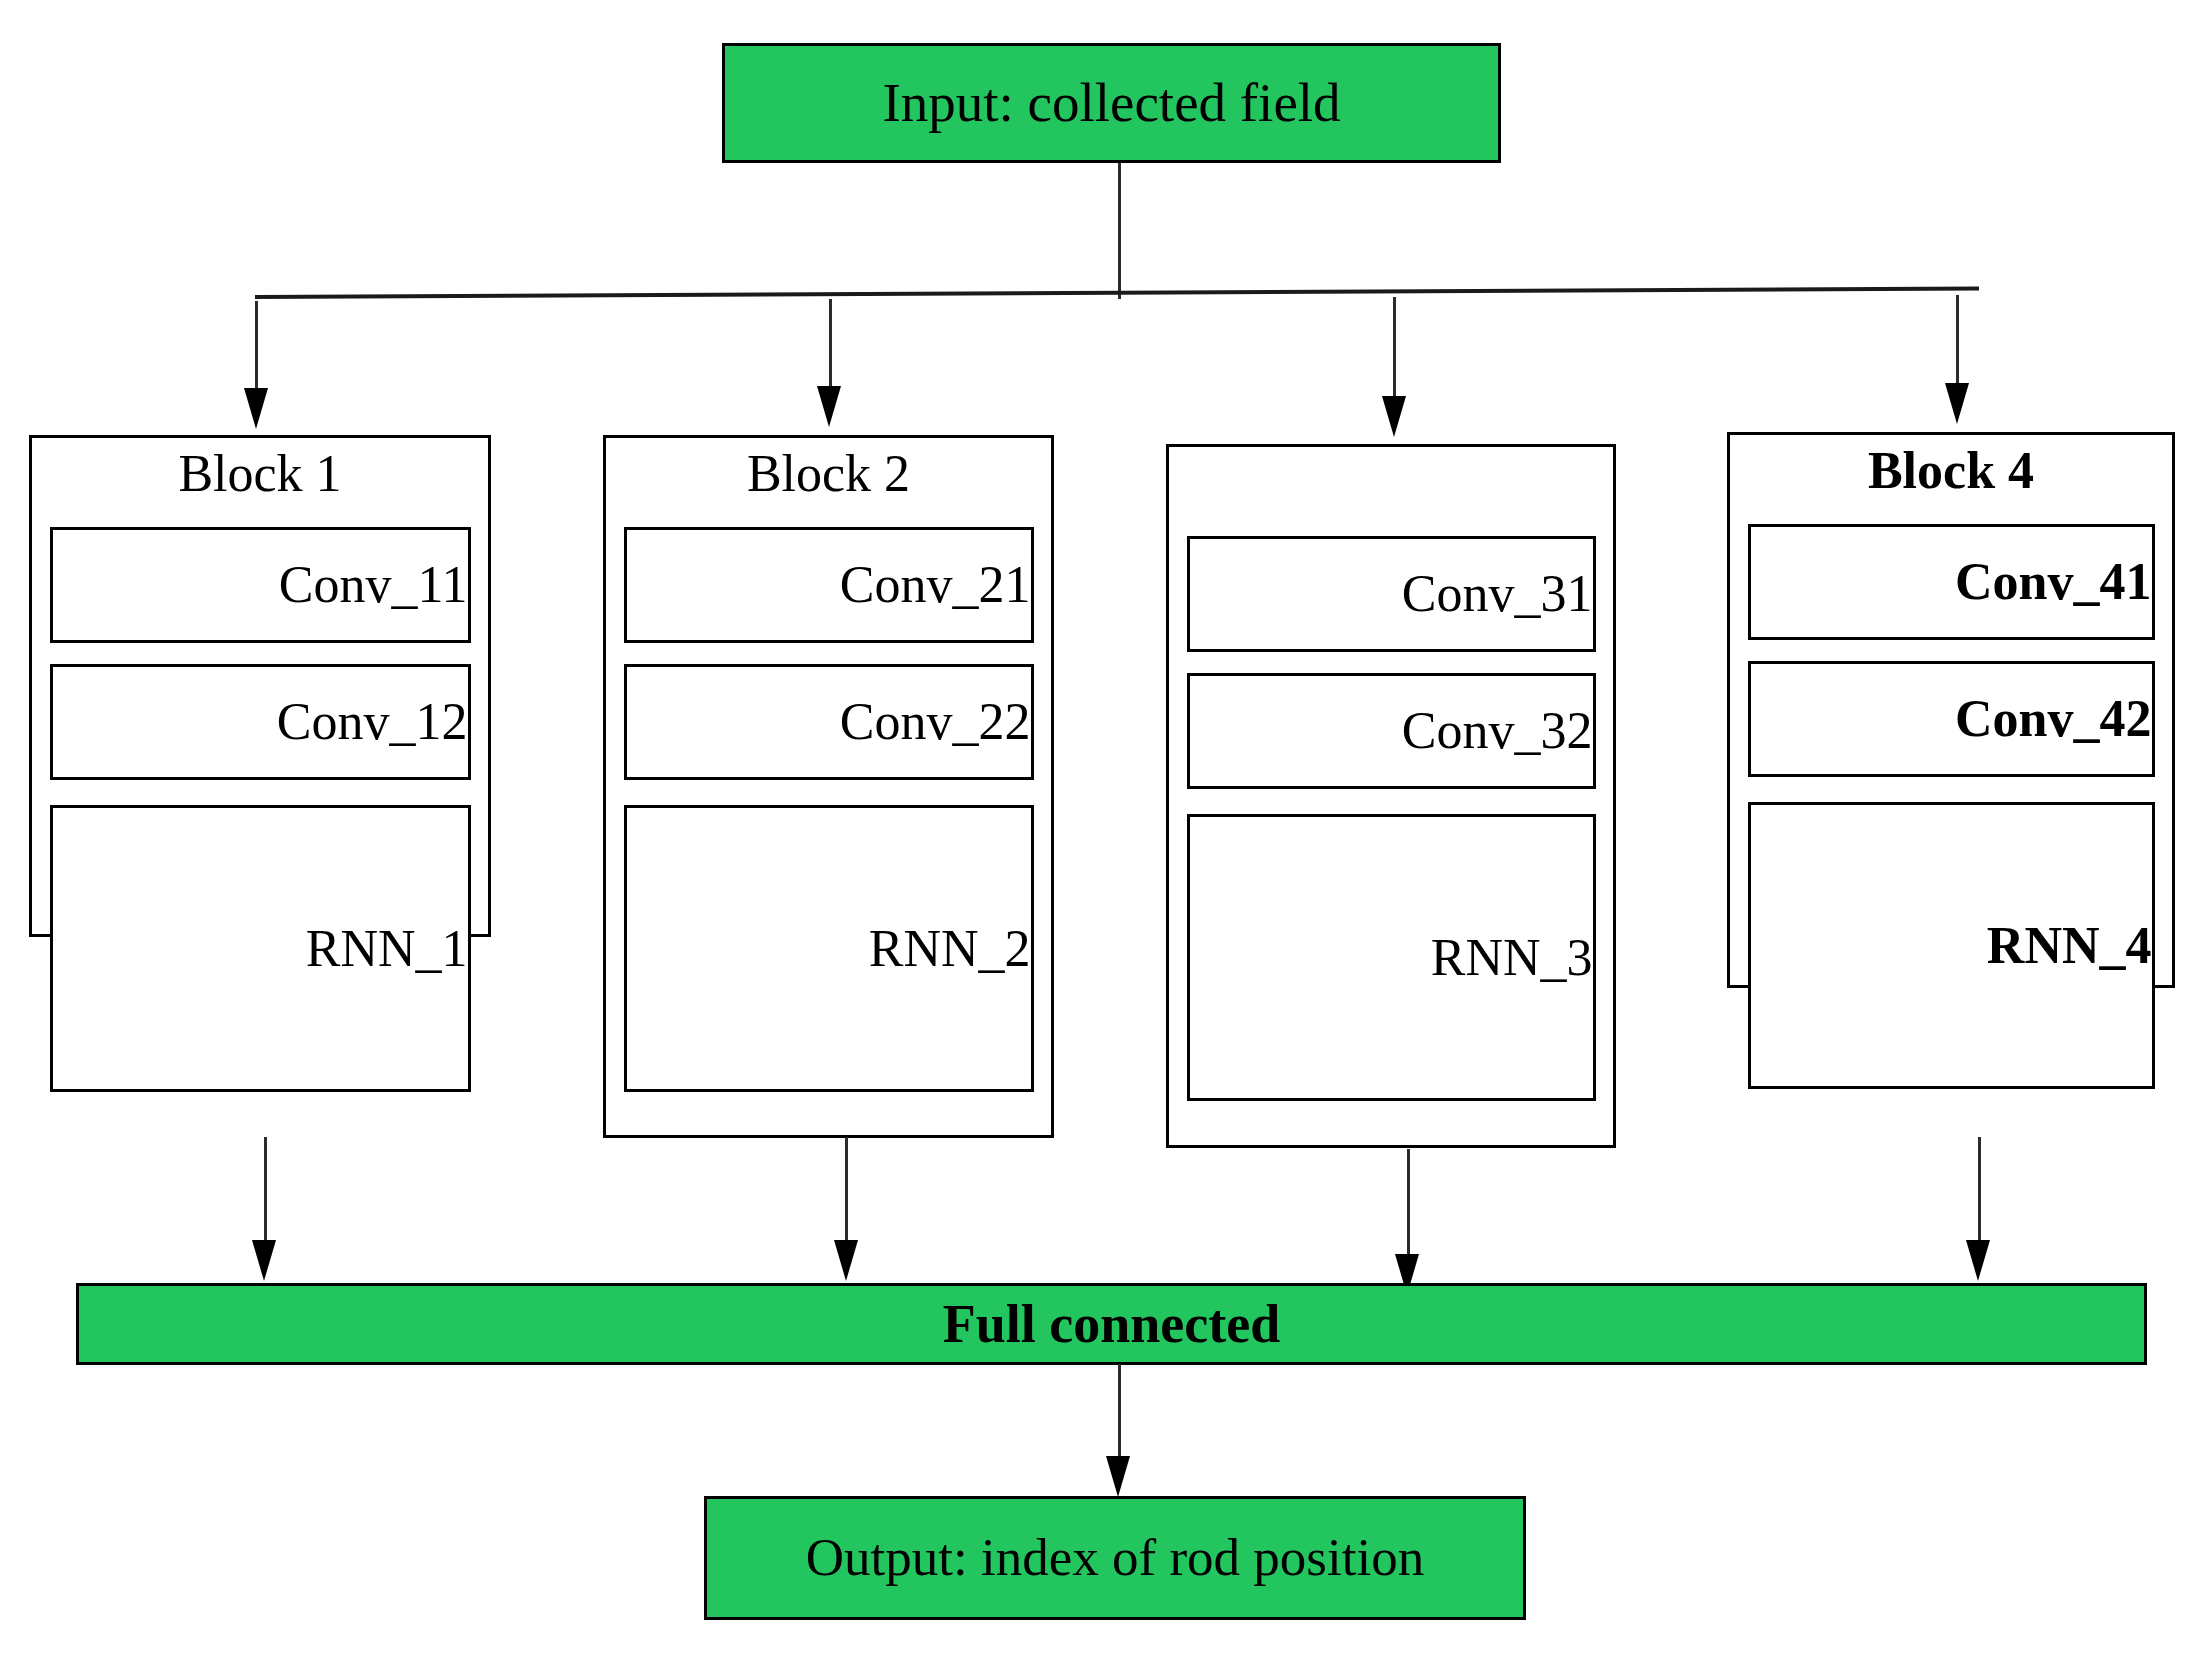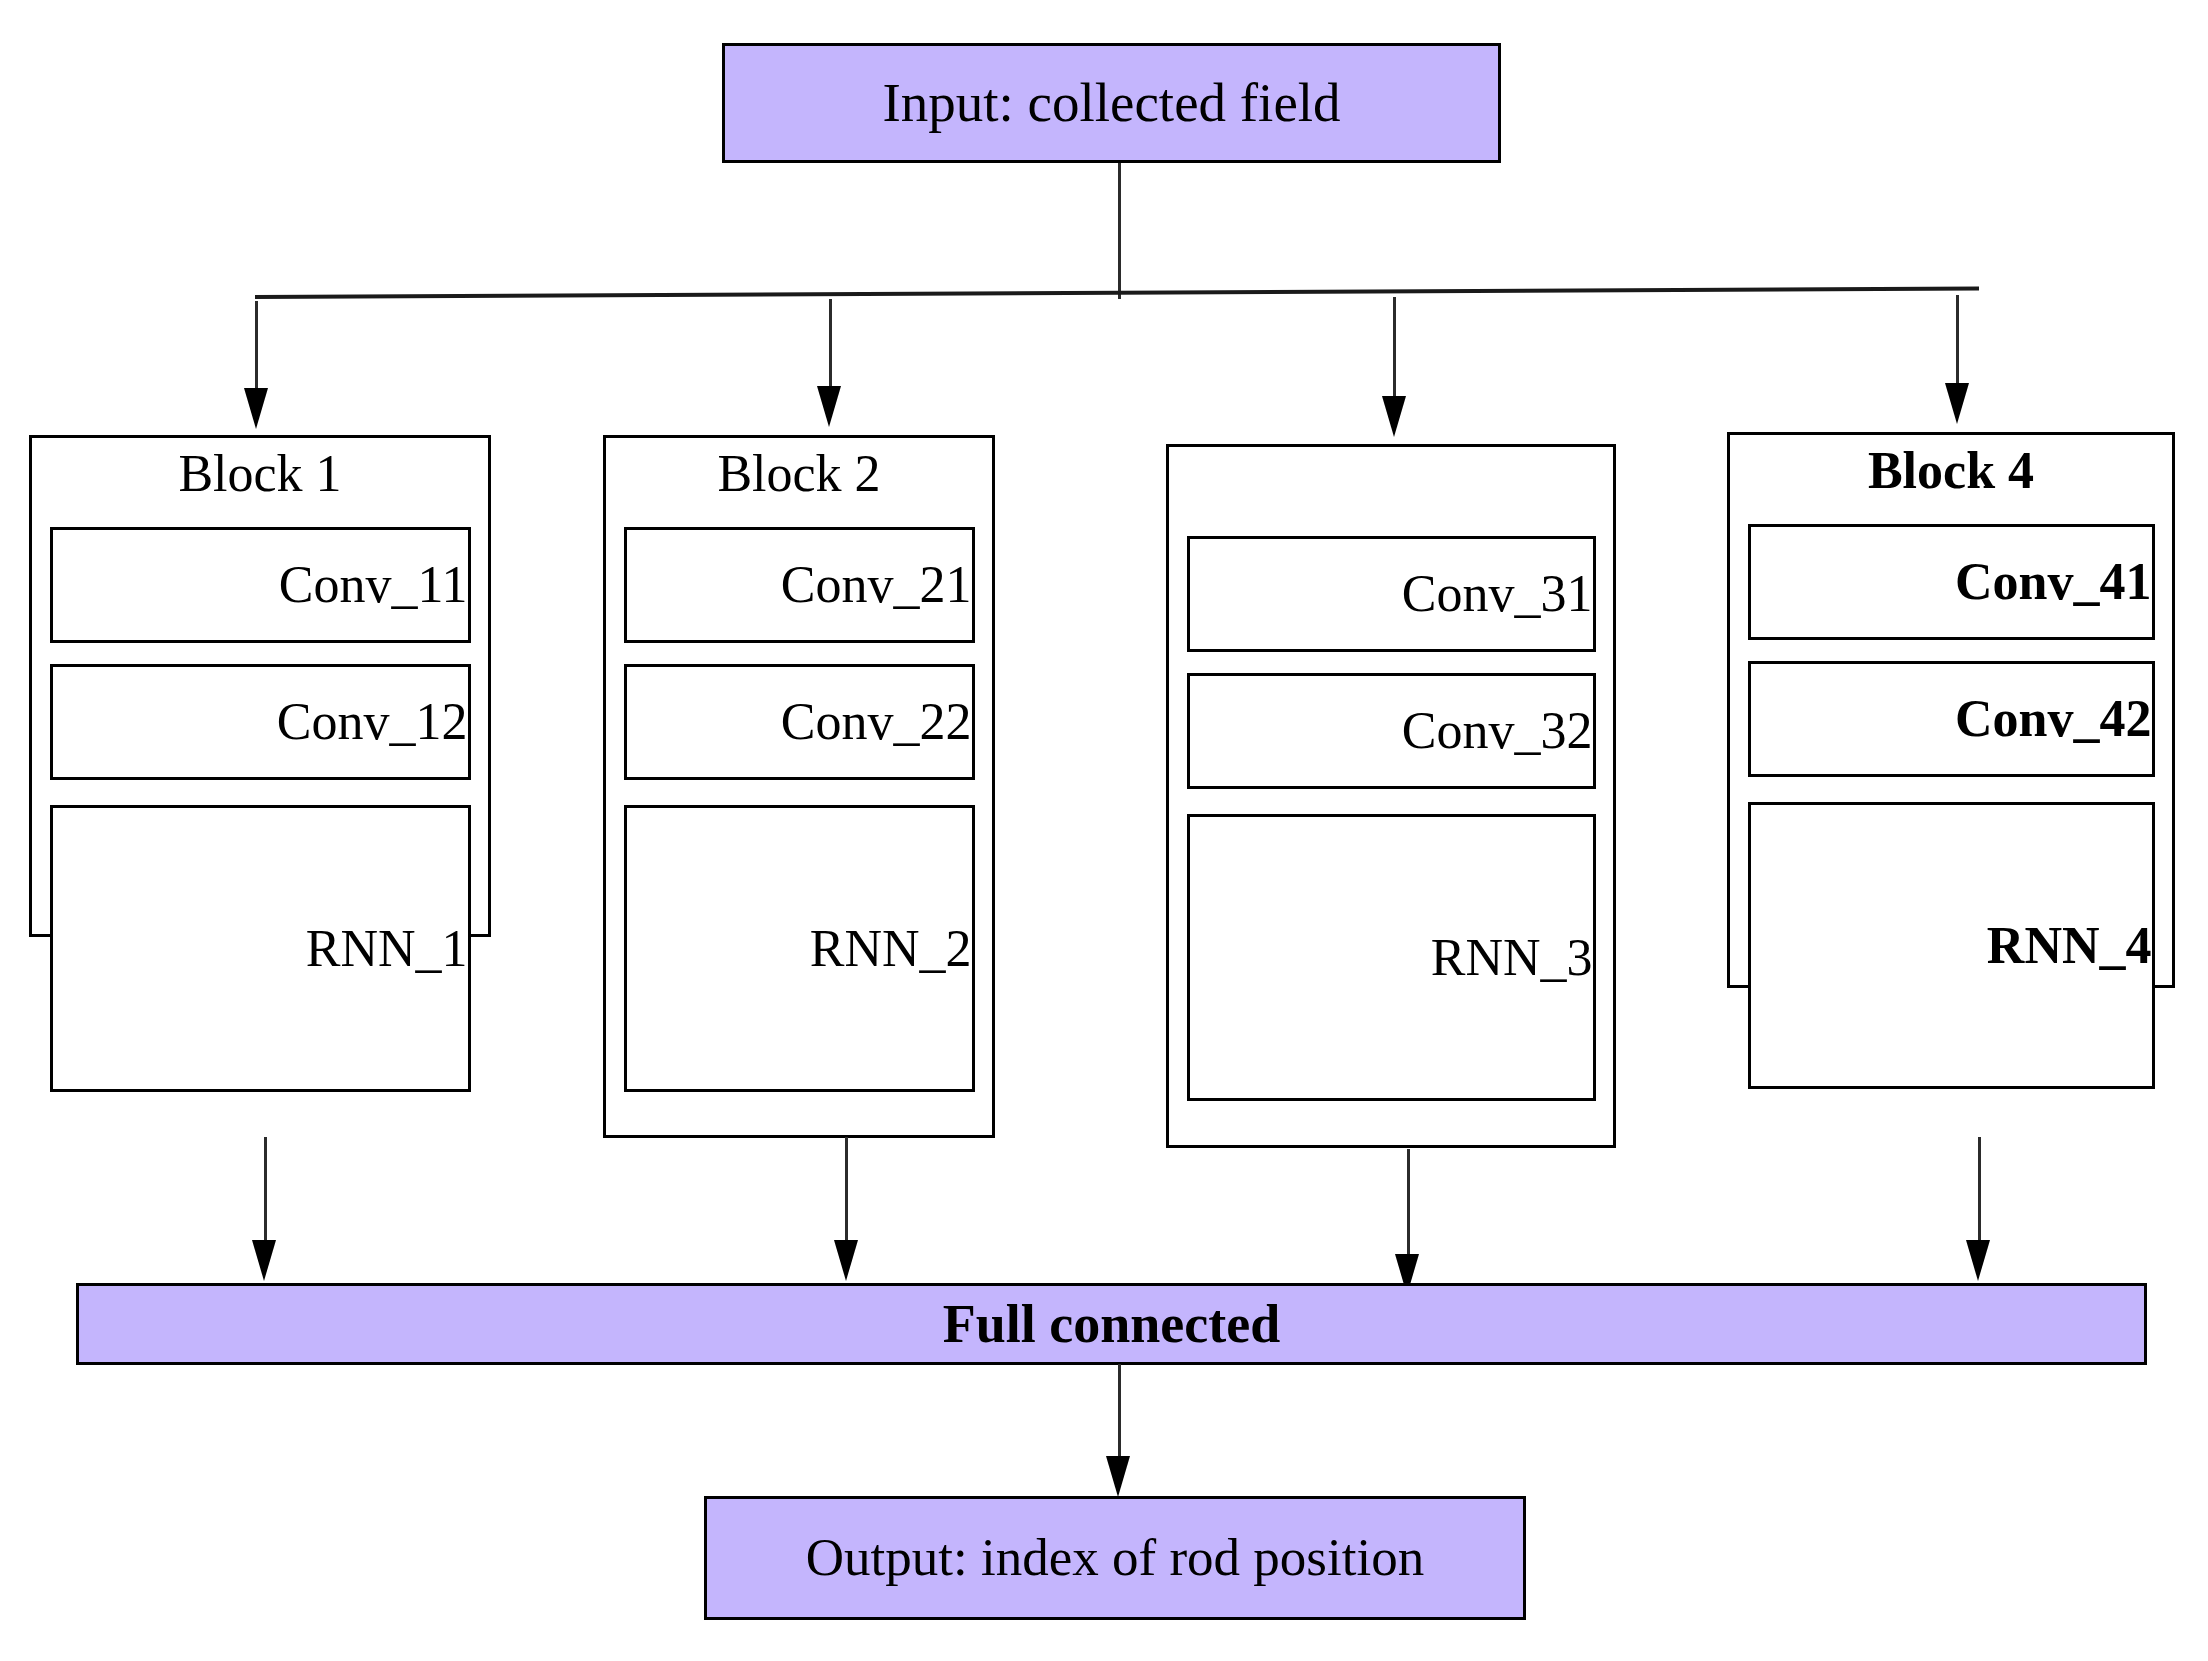--- a/index.html
+++ b/index.html
@@ -14,21 +14,21 @@
   #canvas {
     position: relative;
     width: 2209px;
     height: 1661px;
     background: #ffffff;
     overflow: hidden;
   }
   .node {
     position: absolute;
     box-sizing: border-box;
-    background: #c4b5fd;
+    background: #22c55e;
     border: 3.9px solid #000000;
     display: flex;
     align-items: center;
     justify-content: center;
     text-align: left;
     line-height: 1.05;
   }
   .node-label {
     display: block;
     white-space: nowrap;
@@ -84,21 +84,21 @@
     border: 3.9px solid #000000;
     display: flex;
     align-items: center;
     justify-content: flex-end;
     font-size: 52px;
     line-height: 1;
     white-space: nowrap;
   }
 
   #block-1 { left: 29px;   top: 435px; width: 462px;  height: 502px; }
-  #block-2 { left: 603px;  top: 435px; width: 392px;  height: 703px; }
+  #block-2 { left: 603px;  top: 435px; width: 451px;  height: 703px; }
   #block-3 { left: 1166px; top: 444px; width: 450px;  height: 704px; }
   #block-4 { left: 1727px; top: 432px; width: 448px;  height: 556px; font-weight: bold; }
 
   
   .sub.conv1 { left: 17.5px; right: 17.5px; top: 89px;  height: 116px; }
   .sub.conv2 { left: 17.5px; right: 17.5px; top: 226px; height: 116px; }
   .sub.rnn   { left: 17.5px; right: 17.5px; top: 367px; height: 287px; }
 
   
   .line {

